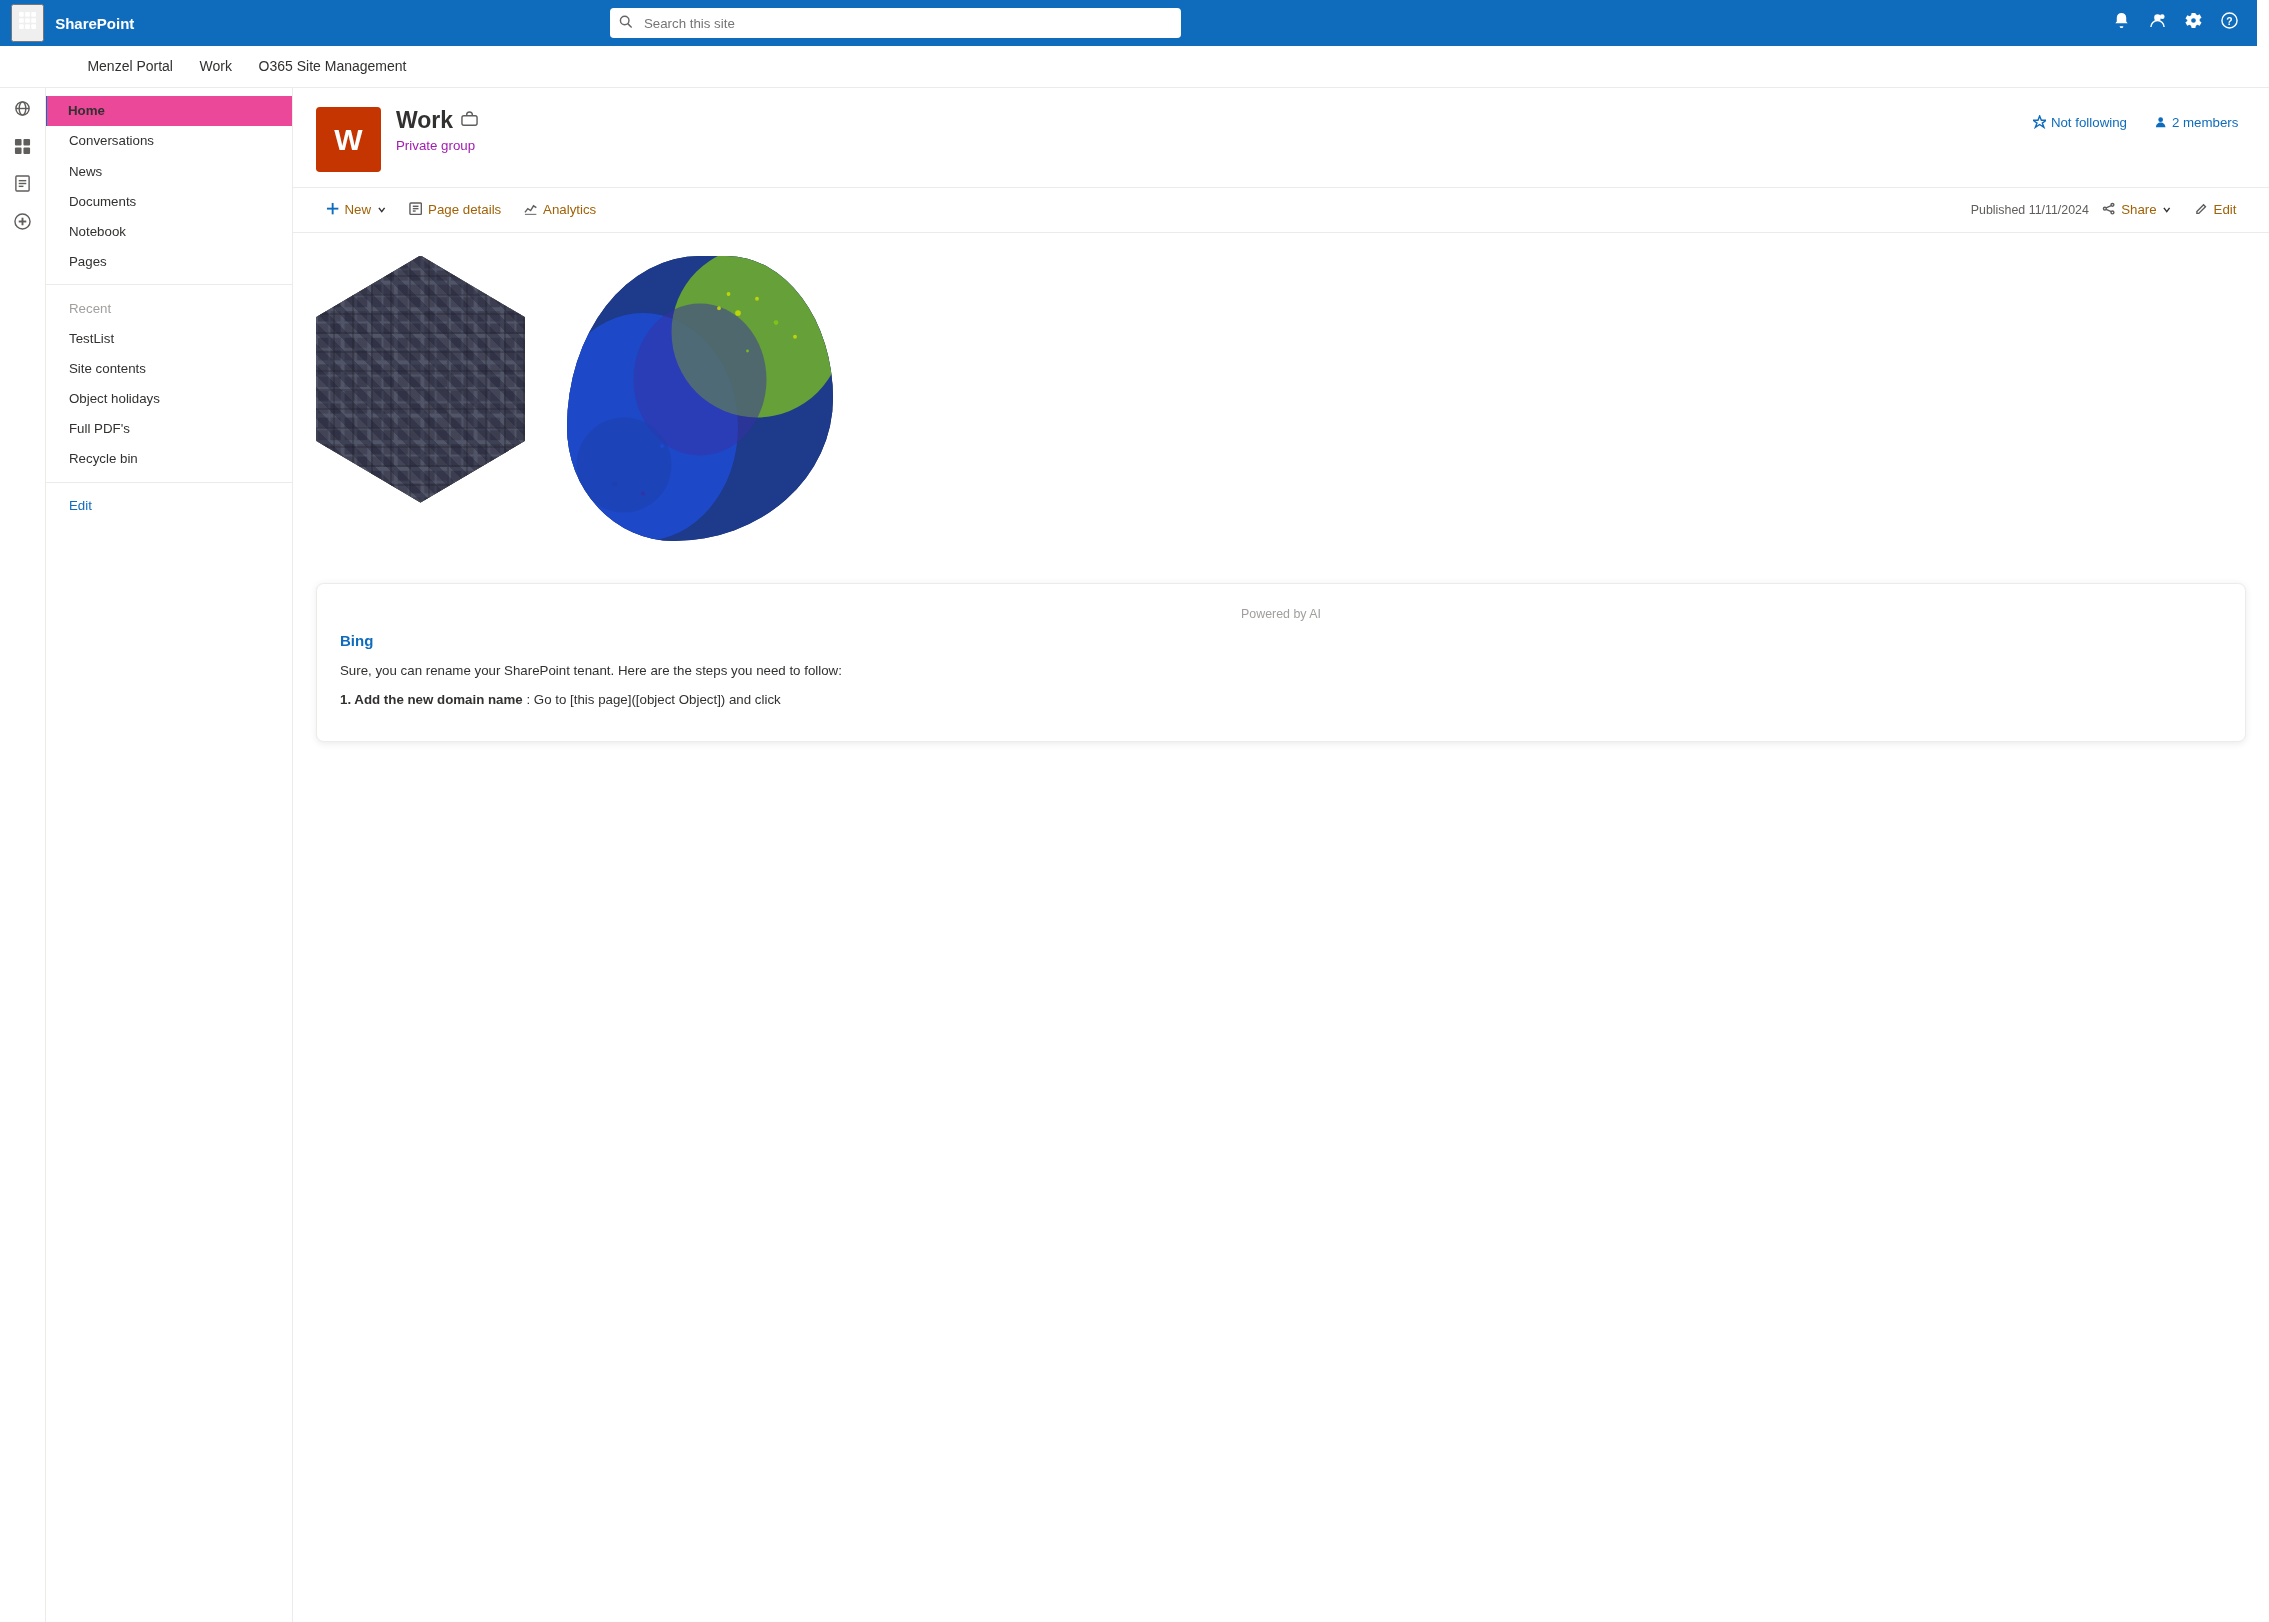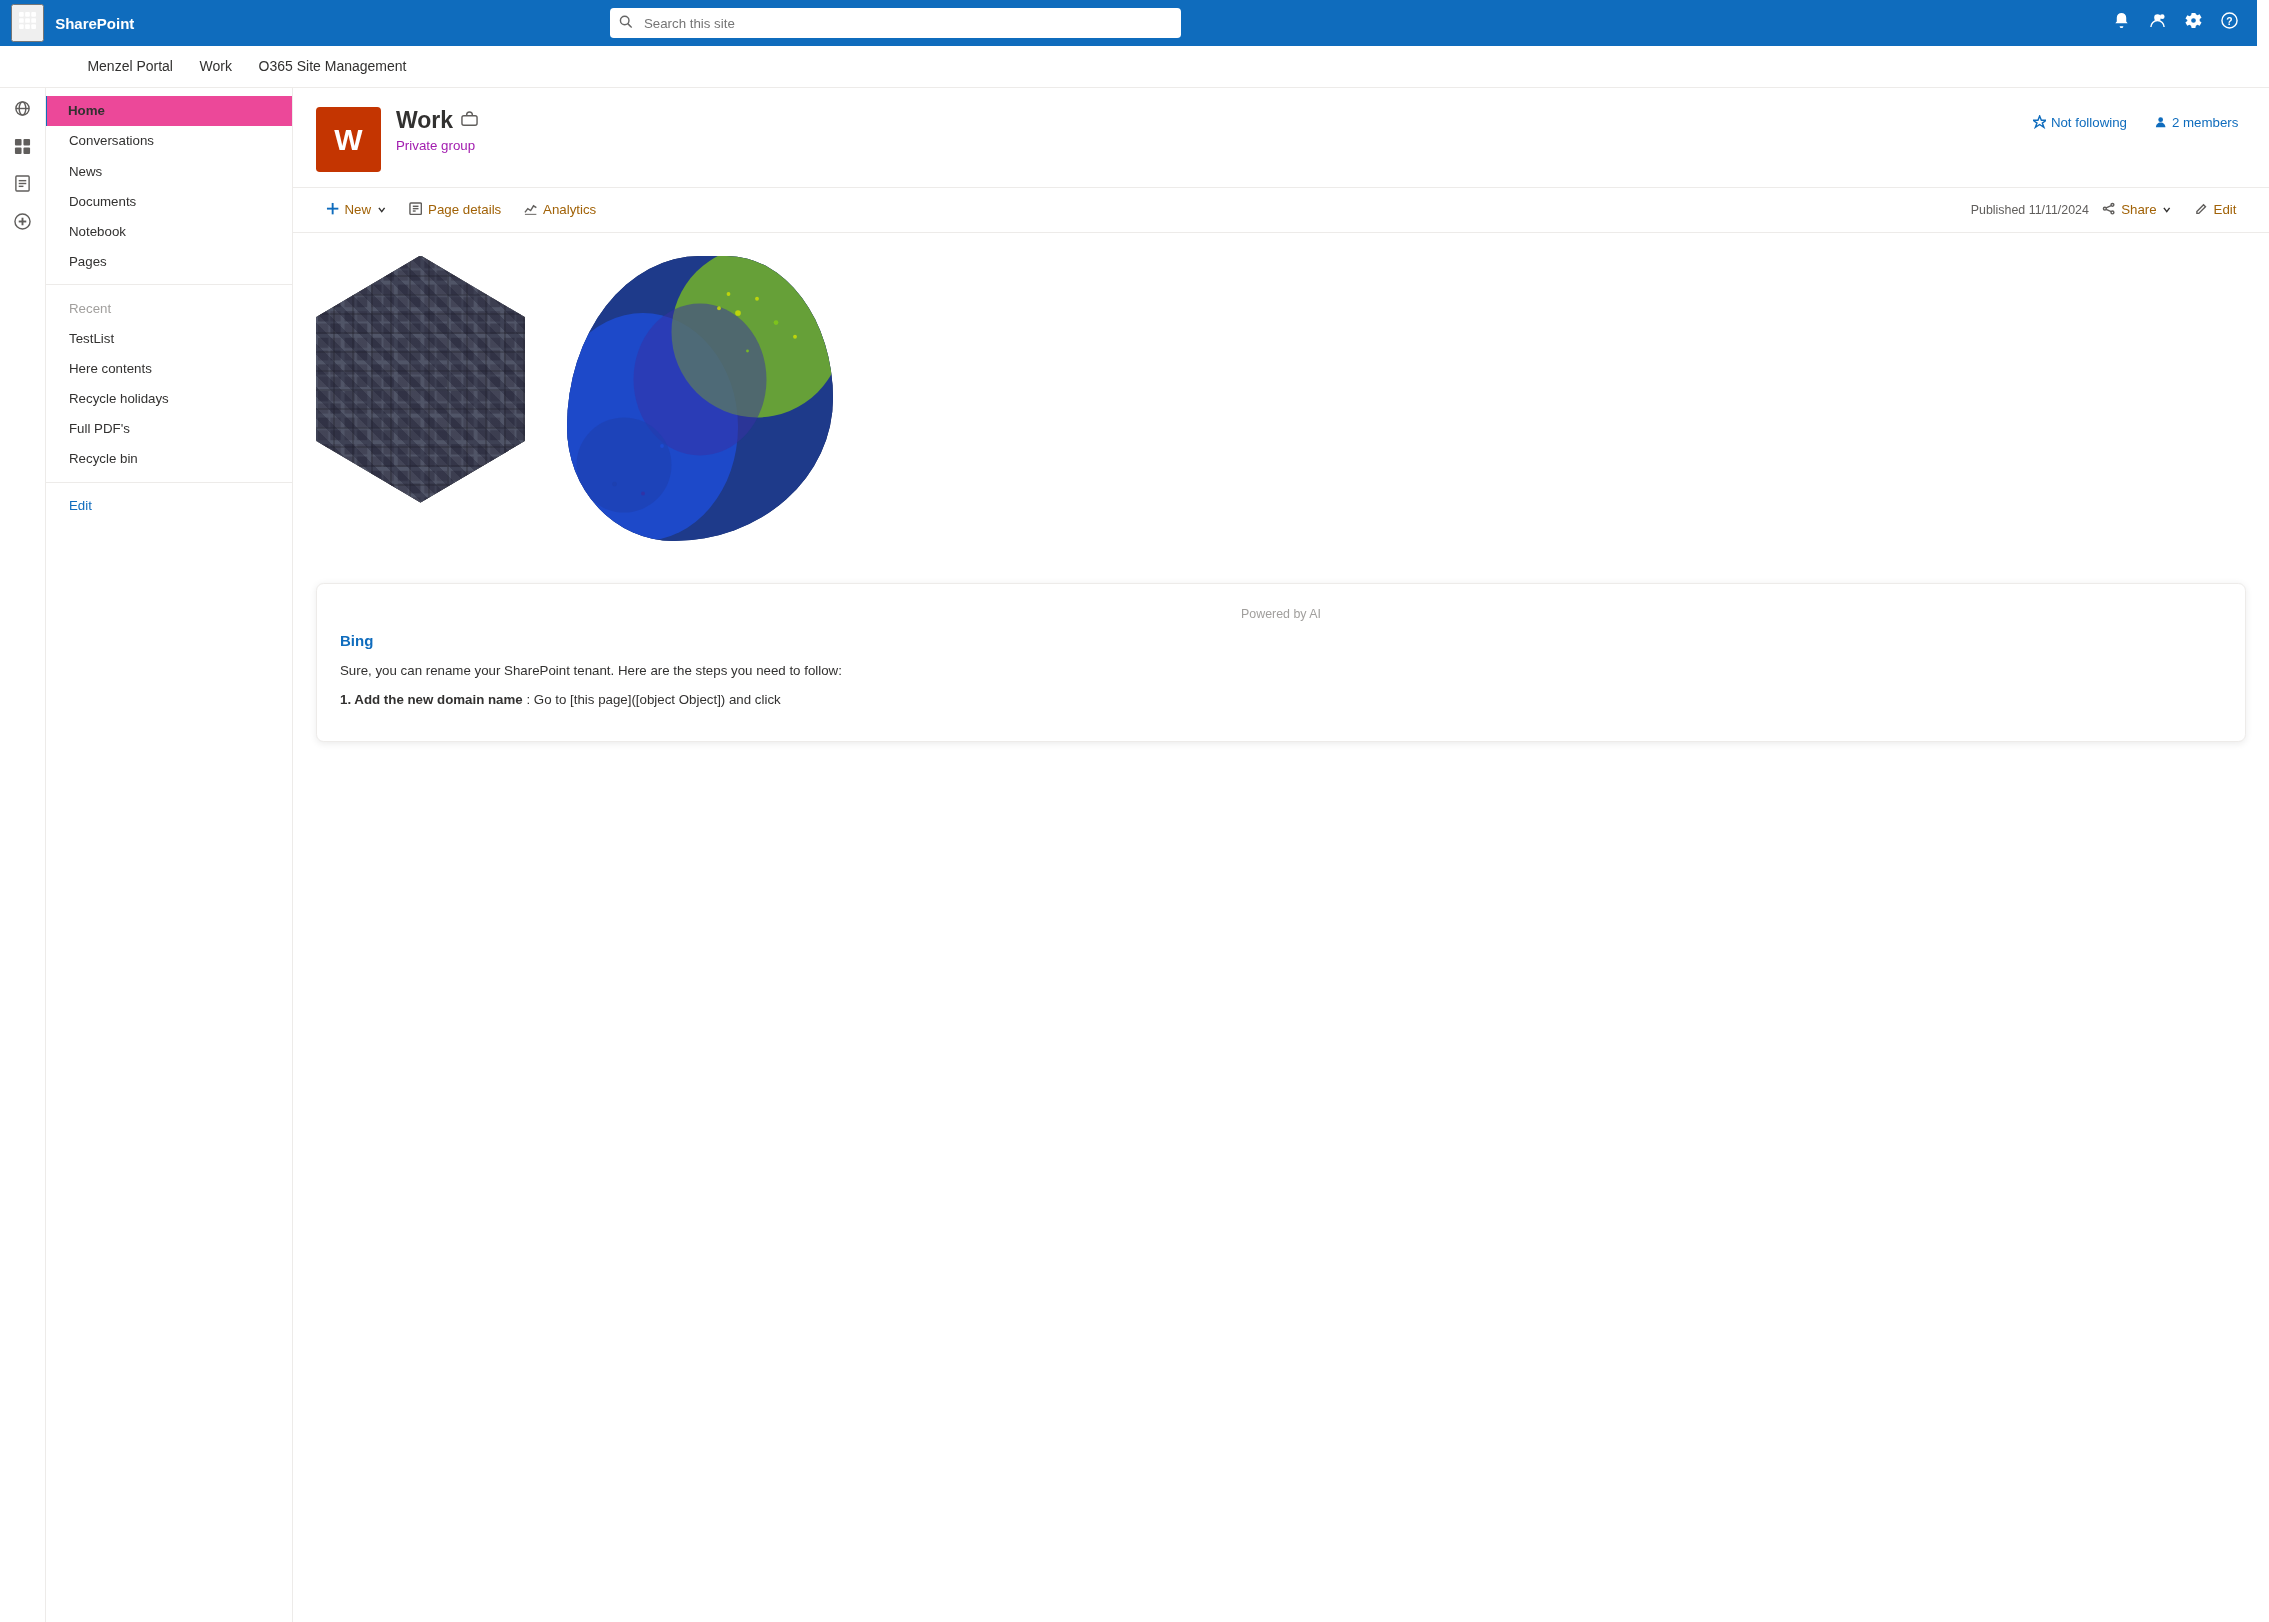--- a/index.html
+++ b/index.html
@@ -460,22 +460,22 @@
 <div class="sitenav">
   <a class="sitenav-item active">Home</a>
   <a class="sitenav-item">Conversations</a>
   <a class="sitenav-item">News</a>
   <a class="sitenav-item">Documents</a>
   <a class="sitenav-item">Notebook</a>
   <a class="sitenav-item">Pages</a>
   <div class="sitenav-divider"></div>
   <div class="sitenav-item muted">Recent</div>
   <a class="sitenav-item">TestList</a>
-  <a class="sitenav-item">Here contents</a>
-  <a class="sitenav-item">Recycle holidays</a>
+  <a class="sitenav-item">Site contents</a>
+  <a class="sitenav-item">Object holidays</a>
   <a class="sitenav-item">Full PDF's</a>
   <a class="sitenav-item">Recycle bin</a>
   <div class="sitenav-divider"></div>
   <a class="sitenav-item blue">Edit</a>
 </div>
 
 <div class="layout">
   <div class="main-content">
 
     <div class="site-header">

